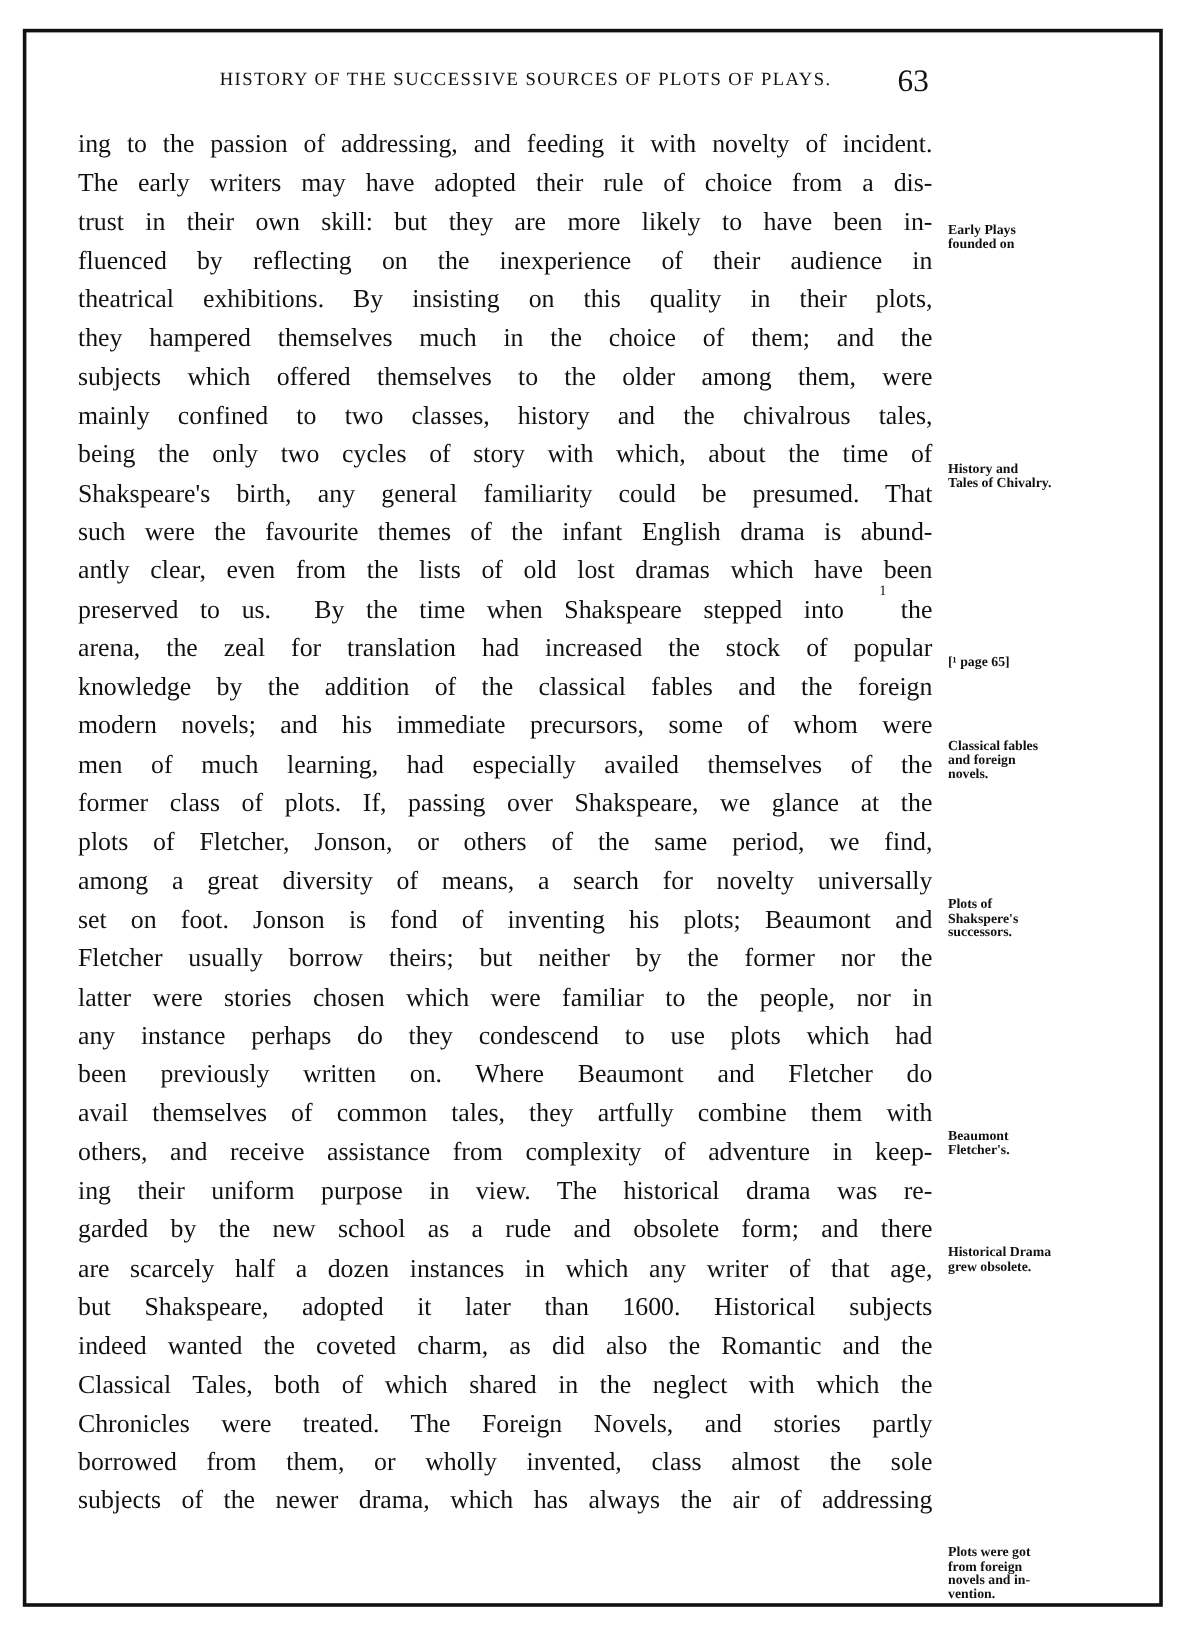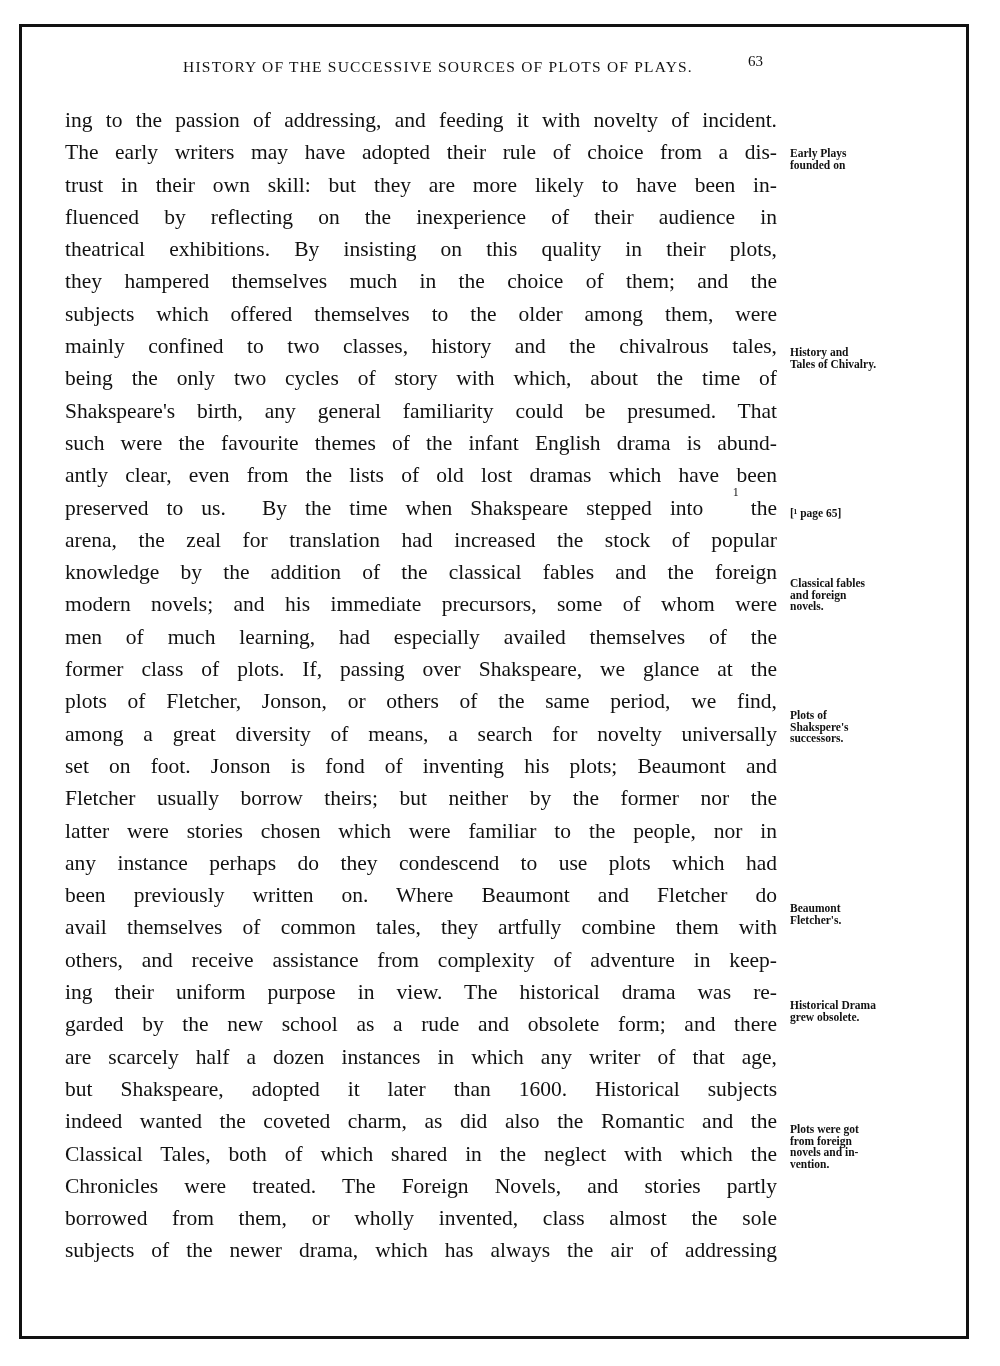--- a/index.html
+++ b/index.html
@@ -3,27 +3,27 @@
   <meta charset="utf-8">
   <style>
     html, body { margin: 0; padding: 0; background: #ffffff; }
     body { width: 1000px; height: 1366px; position: relative; overflow: hidden;
            font-family: "Liberation Serif", "DejaVu Serif", serif; color: #111; }
     .frame { position: absolute; left: 19px; top: 24px; width: 944px; height: 1309px;
              border: 3px solid #111; box-sizing: content-box; }
     .running-head { position: absolute; left: 88px; top: 58px; width: 700px;
                     font-size: 15.5px; letter-spacing: 1.2px; white-space: nowrap; text-align: center; }
     .running-head .title { text-transform: uppercase; font-variant: small-caps; }
-    .running-head .folio { position: absolute; left: 660px; top: -5px; font-size: 15px; letter-spacing: 0; }
+    .running-head .folio { position: absolute; left: 660px; top: -5px; font-size: 26px; letter-spacing: 0; }
     .body-text { position: absolute; left: 65px; top: 104px; width: 712px; }
     .line { height: 32.3px; line-height: 32.3px; font-size: 21.5px; white-space: nowrap;
             text-align: justify; text-align-last: justify; }
     .sup { font-size: 12px; vertical-align: super; line-height: 0; }
     .sidenote { position: absolute; left: 790px; font-size: 11.5px; line-height: 11.5px;
-                font-weight: bold; width: 130px; white-space: nowrap; }
+                font-weight: bold; width: 130px; white-space: nowrap; margin-top: 39px; }
   </style>
 </head>
 <body>
 
 <div class="frame"></div>
 
 <div class="running-head">
   <span class="title">History of the Successive Sources of Plots of Plays.</span>
   <span class="folio">63</span>
 </div>
@@ -89,18 +89,18 @@
   <div>successors.</div>
 </div>
 <div class="sidenote" style="top:903px">
   <div>Beaumont</div>
   <div>Fletcher's.</div>
 </div>
 <div class="sidenote" style="top:1000px">
   <div>Historical Drama</div>
   <div>grew obsolete.</div>
 </div>
-<div class="sidenote" style="top:1124px">
+<div class="sidenote" style="top:1250px">
   <div>Plots were got</div>
   <div>from foreign</div>
   <div>novels and in-</div>
   <div>vention.</div>
 </div>
 
 </body></html>

